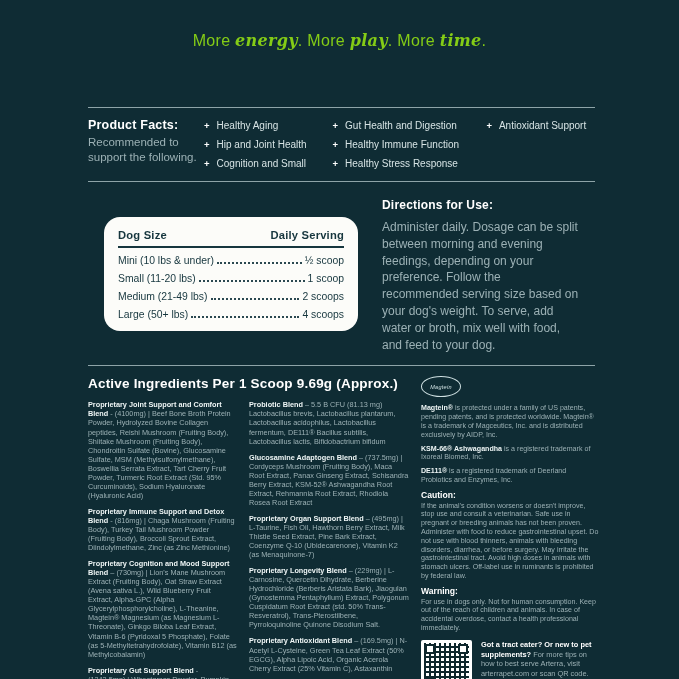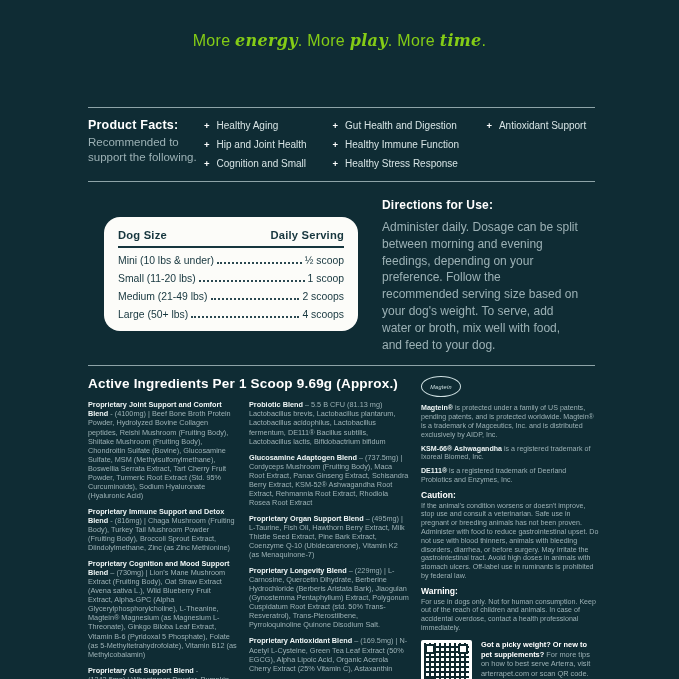--- a/index.html
+++ b/index.html
@@ -193,21 +193,21 @@
         <div class="mini-h">Warning:</div>
         <p class="blend">For use in dogs only. Not for human consumption. Keep out of the reach of children and animals. In case of accidental overdose, contact a health professional immediately.</p>
 
         <div class="qr-row">
           <div class="qr">
             <div class="qr-grid"></div>
             <div class="qr-eye tl"></div>
             <div class="qr-eye tr"></div>
             <div class="qr-eye bl"></div>
           </div>
-          <div class="qr-text"><strong>Got a picky weight? Or new to pet supplements?</strong><span> For more tips on how to best serve Arterra, visit arterrapet.com or scan QR code.</span></div>
+          <div class="qr-text"><strong>Got a tract eater? Or new to pet supplements?</strong><span> For more tips on how to best serve Arterra, visit arterrapet.com or scan QR code.</span></div>
         </div>
 
         <div class="bar-row">
           <div class="barcode-box">
             <div class="bars"></div>
 
           </div>
           <div class="mfg">
             <strong>Manufactured for:</strong><br>
             <br>

